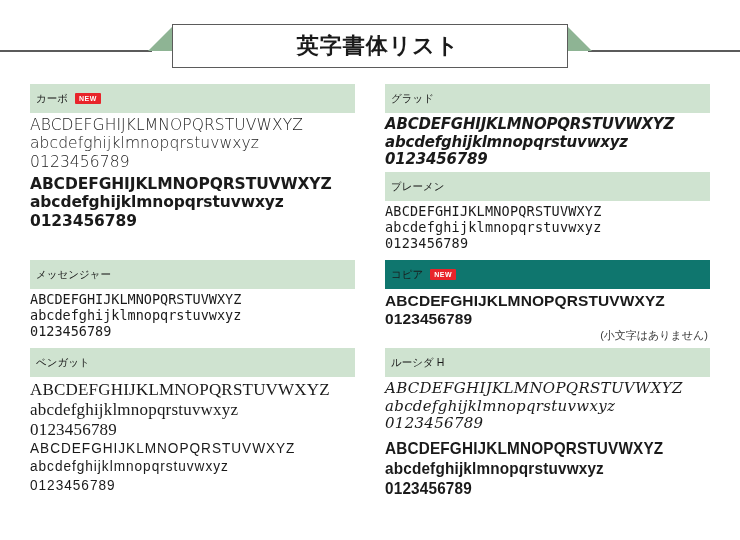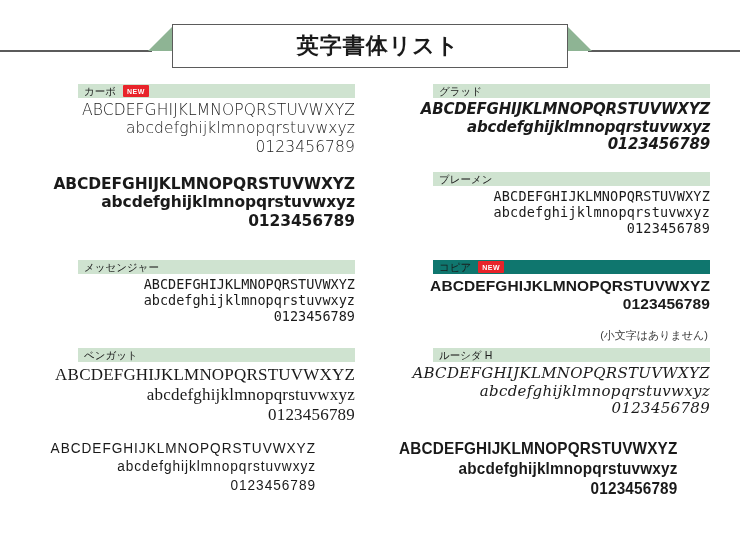--- a/index.html
+++ b/index.html
@@ -80,27 +80,26 @@
     display: grid;
     grid-template-columns: 325px 325px;
     column-gap: 30px;
     grid-auto-rows: 88px;
   }
   .entry {
     position: relative;
   }
 
   .entry-head {
-    height: 14px;
+    height: 29px;
     display: flex;
     align-items: center;
     padding-left: 6px;
     box-sizing: border-box;
     background: #cfe3d0;
-    margin-left: 48px;
   }
   .entry-head.purple {
     background: #0f766e;
   }
   .entry-name {
     font-size: 10.5px;
     color: #1a1a1a;
     line-height: 1;
   }
   .badge-new {
@@ -111,21 +110,20 @@
     font-size: 7px;
     font-weight: bold;
     letter-spacing: 0.5px;
     line-height: 1;
     padding: 2.5px 4px 2px 4px;
     border-radius: 1px;
   }
 
   .samples {
     padding-top: 3px;
-    text-align: right;
   }
   .sample-line {
     color: #1a1a1a;
     white-space: nowrap;
     line-height: 1.18;
   }
   .note {
     position: absolute;
     right: 2px;
     bottom: 5px;

